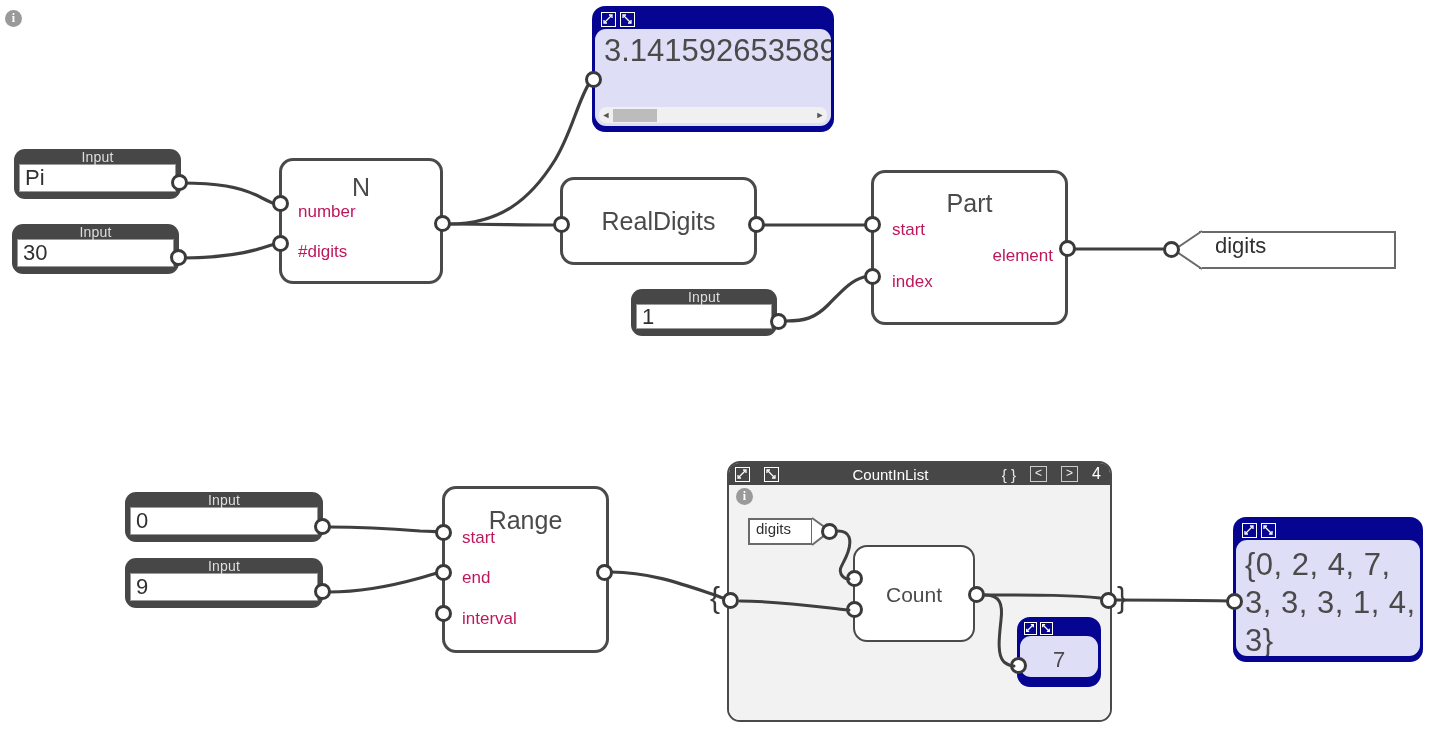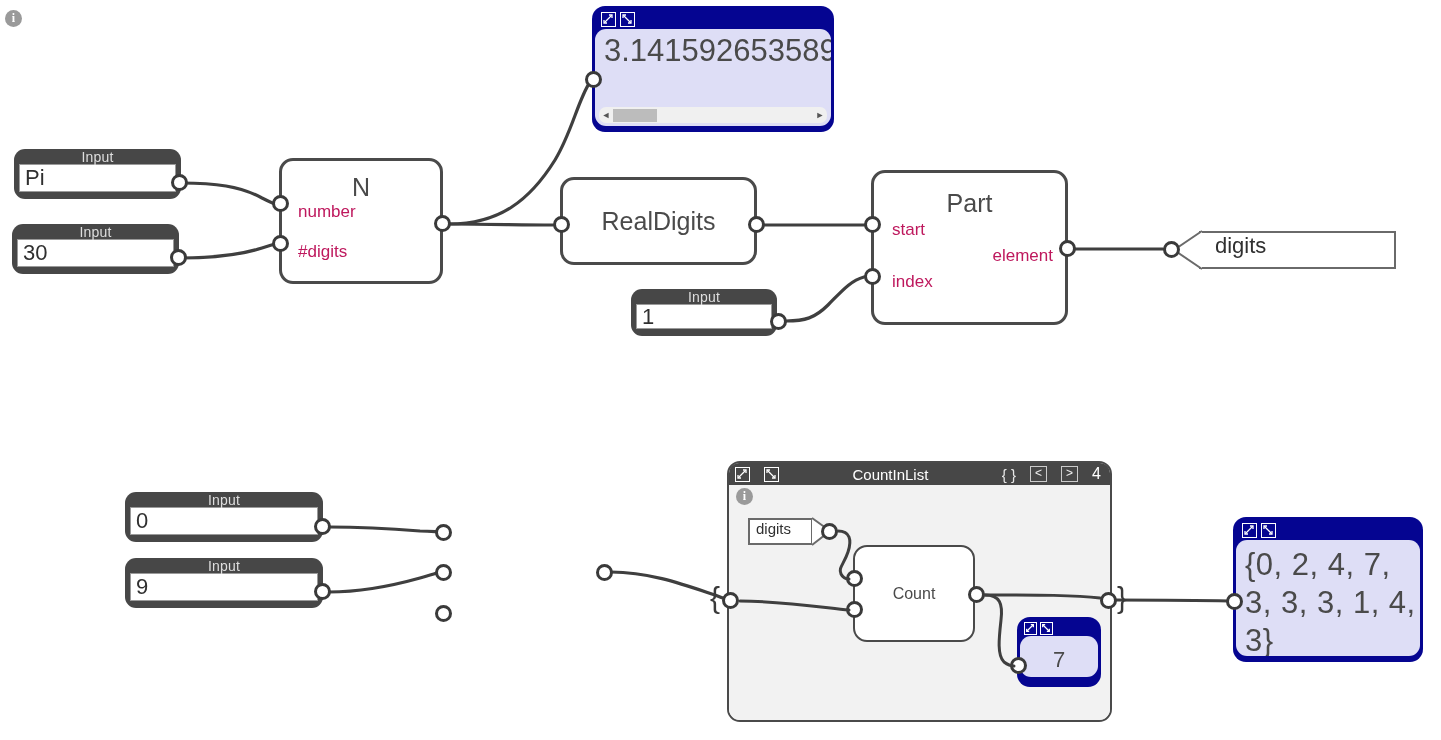--- a/index.html
+++ b/index.html
@@ -426,20 +426,26 @@
     <div class="ifield">0</div>
   </div>
   <div class="port" style="left:314px; top:518px;"></div>
 
   <div class="node inode" style="left:125px; top:558px; width:198px; height:50px;">
     <div class="ihdr">Input</div>
     <div class="ifield">9</div>
   </div>
   <div class="port" style="left:314px; top:583px;"></div>
 
+  <div class="node fnode" style="left:442px; top:486px; width:167px; height:167px;">
+    <div class="title" style="top:19px;">Range</div>
+    <div class="port-label" style="left:17px; top:40px;">start</div>
+    <div class="port-label" style="left:17px; top:80px;">end</div>
+    <div class="port-label" style="left:17px; top:121px;">interval</div>
+  </div>
   <div class="port" style="left:435px; top:524px;"></div>
   <div class="port" style="left:435px; top:564px;"></div>
   <div class="port" style="left:435px; top:605px;"></div>
   <div class="port" style="left:596px; top:564px;"></div>
 
   <div class="cnode" style="left:727px; top:461px; width:385px; height:261px;">
     <div class="chdr">
       <div class="winbtn">
         <svg width="12" height="12" viewBox="0 0 12 12">
           <path d="M7 2 L10 2 L10 5" stroke="#fff" stroke-width="1.3" fill="none"></path>
@@ -469,21 +475,21 @@
 
   <div class="node vnode read" style="left:748px; top:518px; width:65px; height:27px;">
     <span>digits</span>
   </div>
   <svg class="vpoint" style="left:811px; top:517px; width:22px; height:29px;">
     <path d="M1,1 L19,14 L1,28" fill="#ffffff" stroke="#6a6a6a" stroke-width="2"></path>
   </svg>
   <div class="port" style="left:821px; top:523px;"></div>
 
   <div class="node fnode" style="left:853px; top:545px; width:122px; height:97px; border-width:2.5px;">
-    <div class="title centered" style="font-size:16px;">Count</div>
+    <div class="title centered" style="font-size:21px;">Count</div>
   </div>
   <div class="port" style="left:846px; top:570px;"></div>
   <div class="port" style="left:846px; top:601px;"></div>
   <div class="port" style="left:968px; top:586px;"></div>
 
   <div class="node onode" style="left:1017px; top:617px; width:84px; height:70px;">
     <div class="obar" style="height:16px; gap:3px; padding-left:4px;">
       <div class="winbtn" style="width:13px;height:13px;">
         <svg width="10" height="10" viewBox="0 0 12 12">
           <path d="M7 2 L10 2 L10 5" stroke="#fff" stroke-width="1.5" fill="none"></path>

